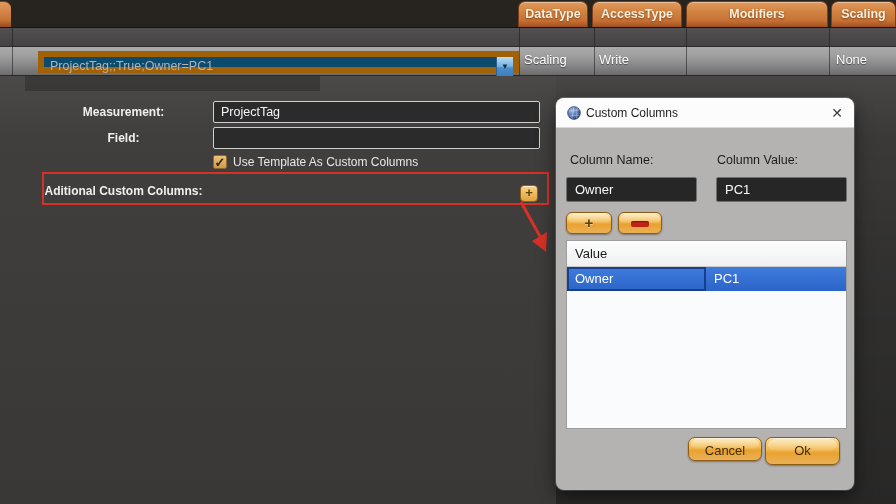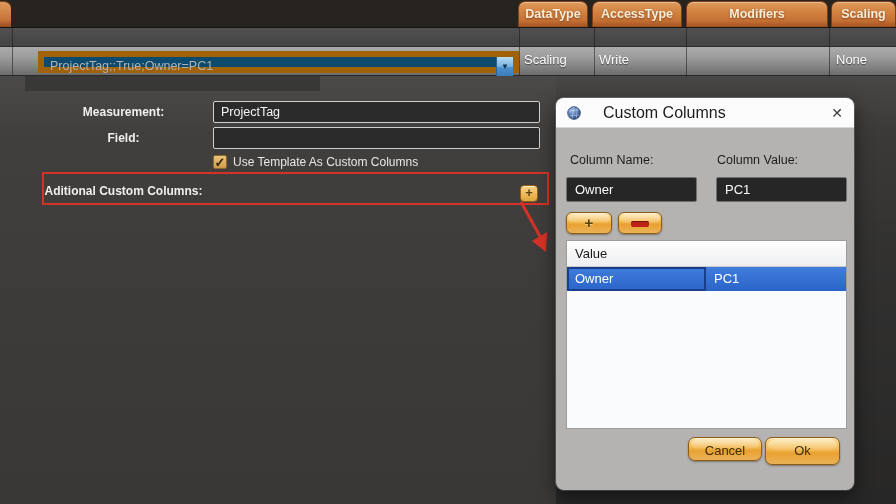--- a/index.html
+++ b/index.html
@@ -52,21 +52,21 @@
   .mini-plus { position:absolute; left:520px; top:109px; width:18px; height:17px; border-radius:4px;
     background:linear-gradient(180deg,#f7d489 0%,#ecb959 55%,#dfa43e 100%);
     border:1px solid #93601e; color:#5d4010; font-size:13px; font-weight:bold; line-height:14px; text-align:center;
     box-shadow:inset 0 1px 0 rgba(255,255,255,.55); }
   .annot-arrow { position:absolute; left:510px; top:122px; }
   
   .dialog { position:absolute; left:556px; top:22px; width:298px; height:392px;
     background:#b5b3b1; border-radius:8px; box-shadow:0 6px 18px rgba(0,0,0,.55), 0 0 0 1px rgba(140,140,140,.6); }
   .dlg-titlebar { position:absolute; left:0; top:0; width:100%; height:30px; background:#fcfcfc;
     border-radius:8px 8px 0 0; border-bottom:1px solid #d8d8d8; display:flex; align-items:center; padding:0 11px; }
-  .dlg-title { margin-left:22px; color:#1d1d1d; font-size:16px; }
+  .dlg-title { margin-left:5px; color:#1d1d1d; font-size:12px; }
   .dlg-close { margin-left:auto; color:#3a3a3a; font-size:14px; line-height:14px; cursor:default; }
   .dlg-label { position:absolute; color:#1c1c1c; font-size:12.5px; }
   .dlg-input { position:absolute; background:#262626; border:1px solid #6f6f6f; border-radius:2px;
     color:#fafafa; font-size:13px; font-family:"Liberation Sans",sans-serif; padding:0 0 0 8px; outline:none; }
   .obtn { position:absolute; border-radius:6px; border:1px solid #8d5c15;
     background:linear-gradient(180deg,#fbd98b 0%,#f3bc55 40%,#e9a231 58%,#eab158 100%);
     box-shadow:inset 0 1px 0 rgba(255,255,255,.6), 0 1px 2px rgba(0,0,0,.35);
     color:#3f2d08; font-size:13px; text-align:center; overflow:hidden; }
   .obtn::after { content:""; position:absolute; left:3%; top:1px; width:94%; height:46%;
     border-radius:10px / 7px; background:linear-gradient(rgba(255,255,255,.5),rgba(255,255,255,.06)); }

